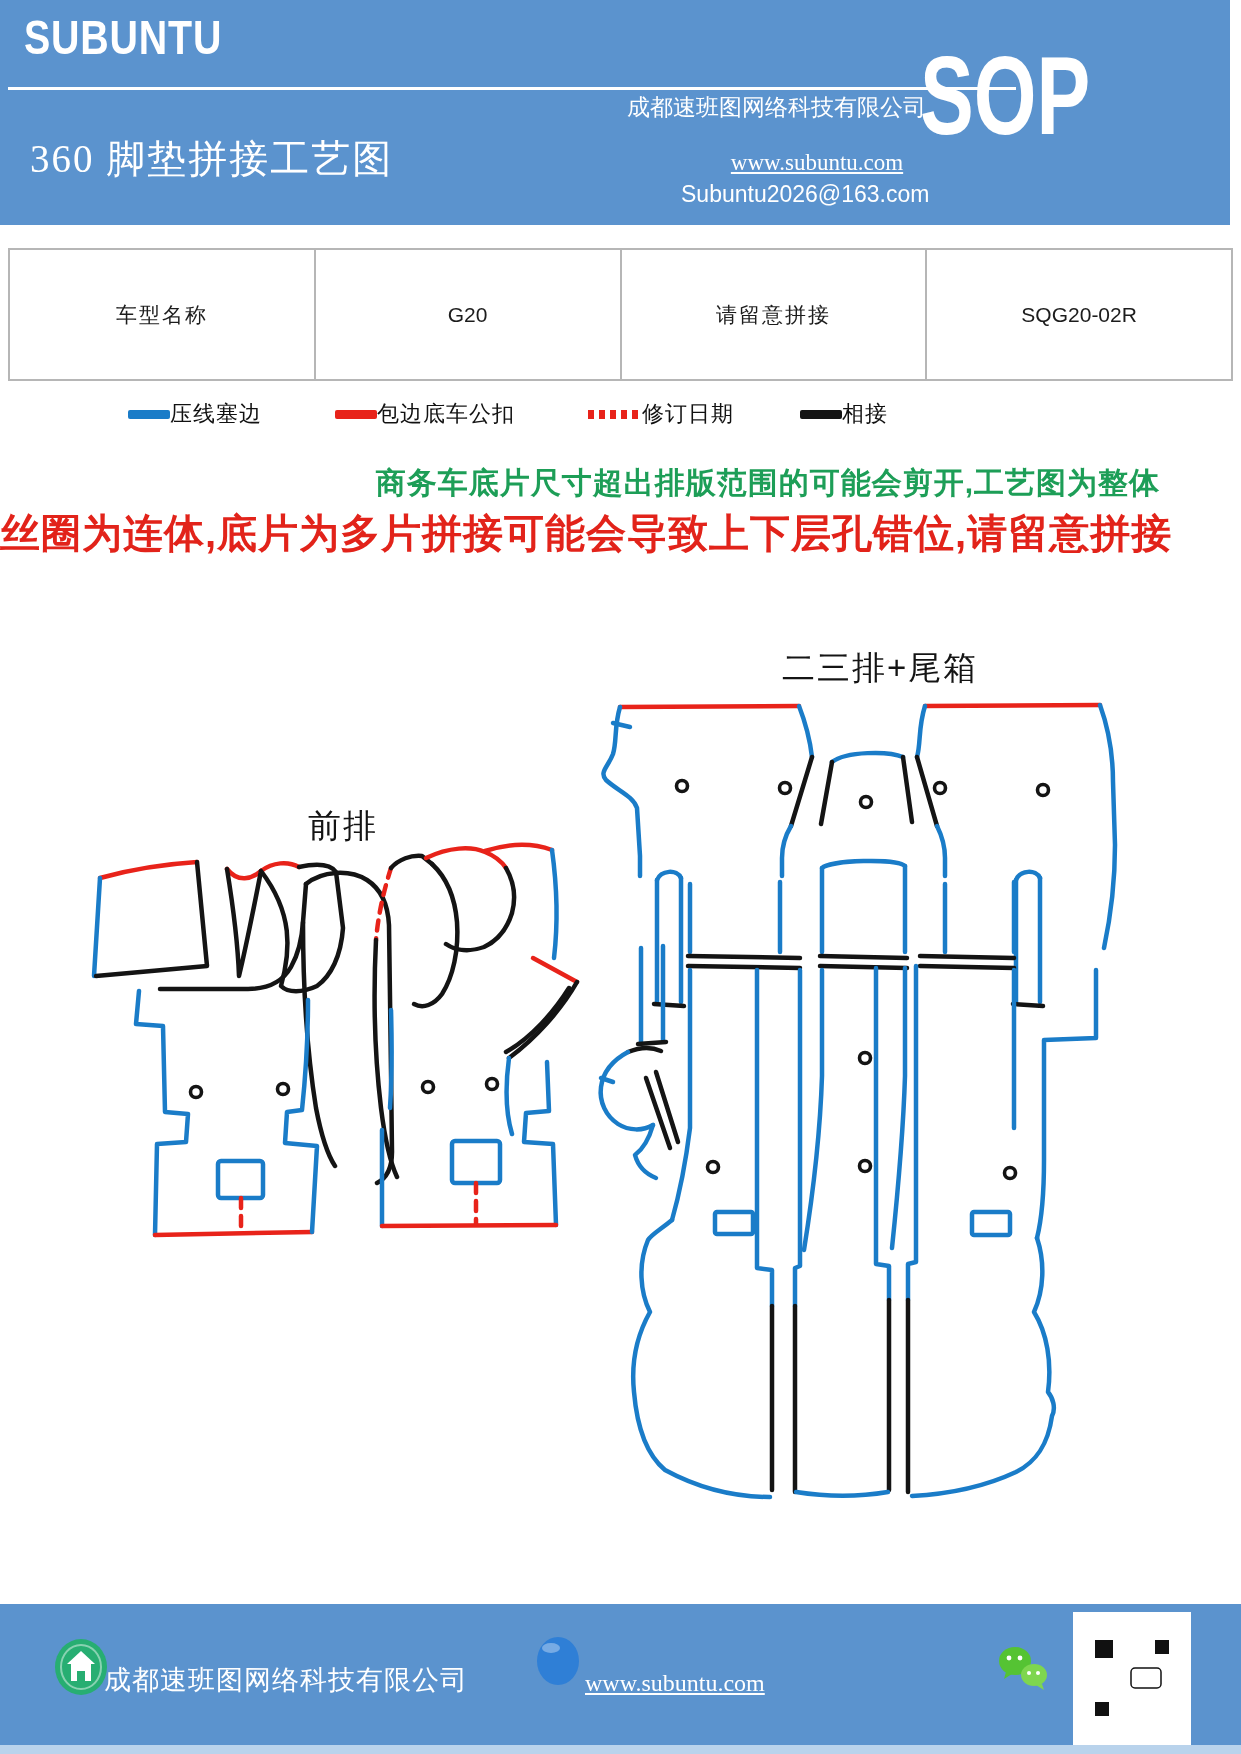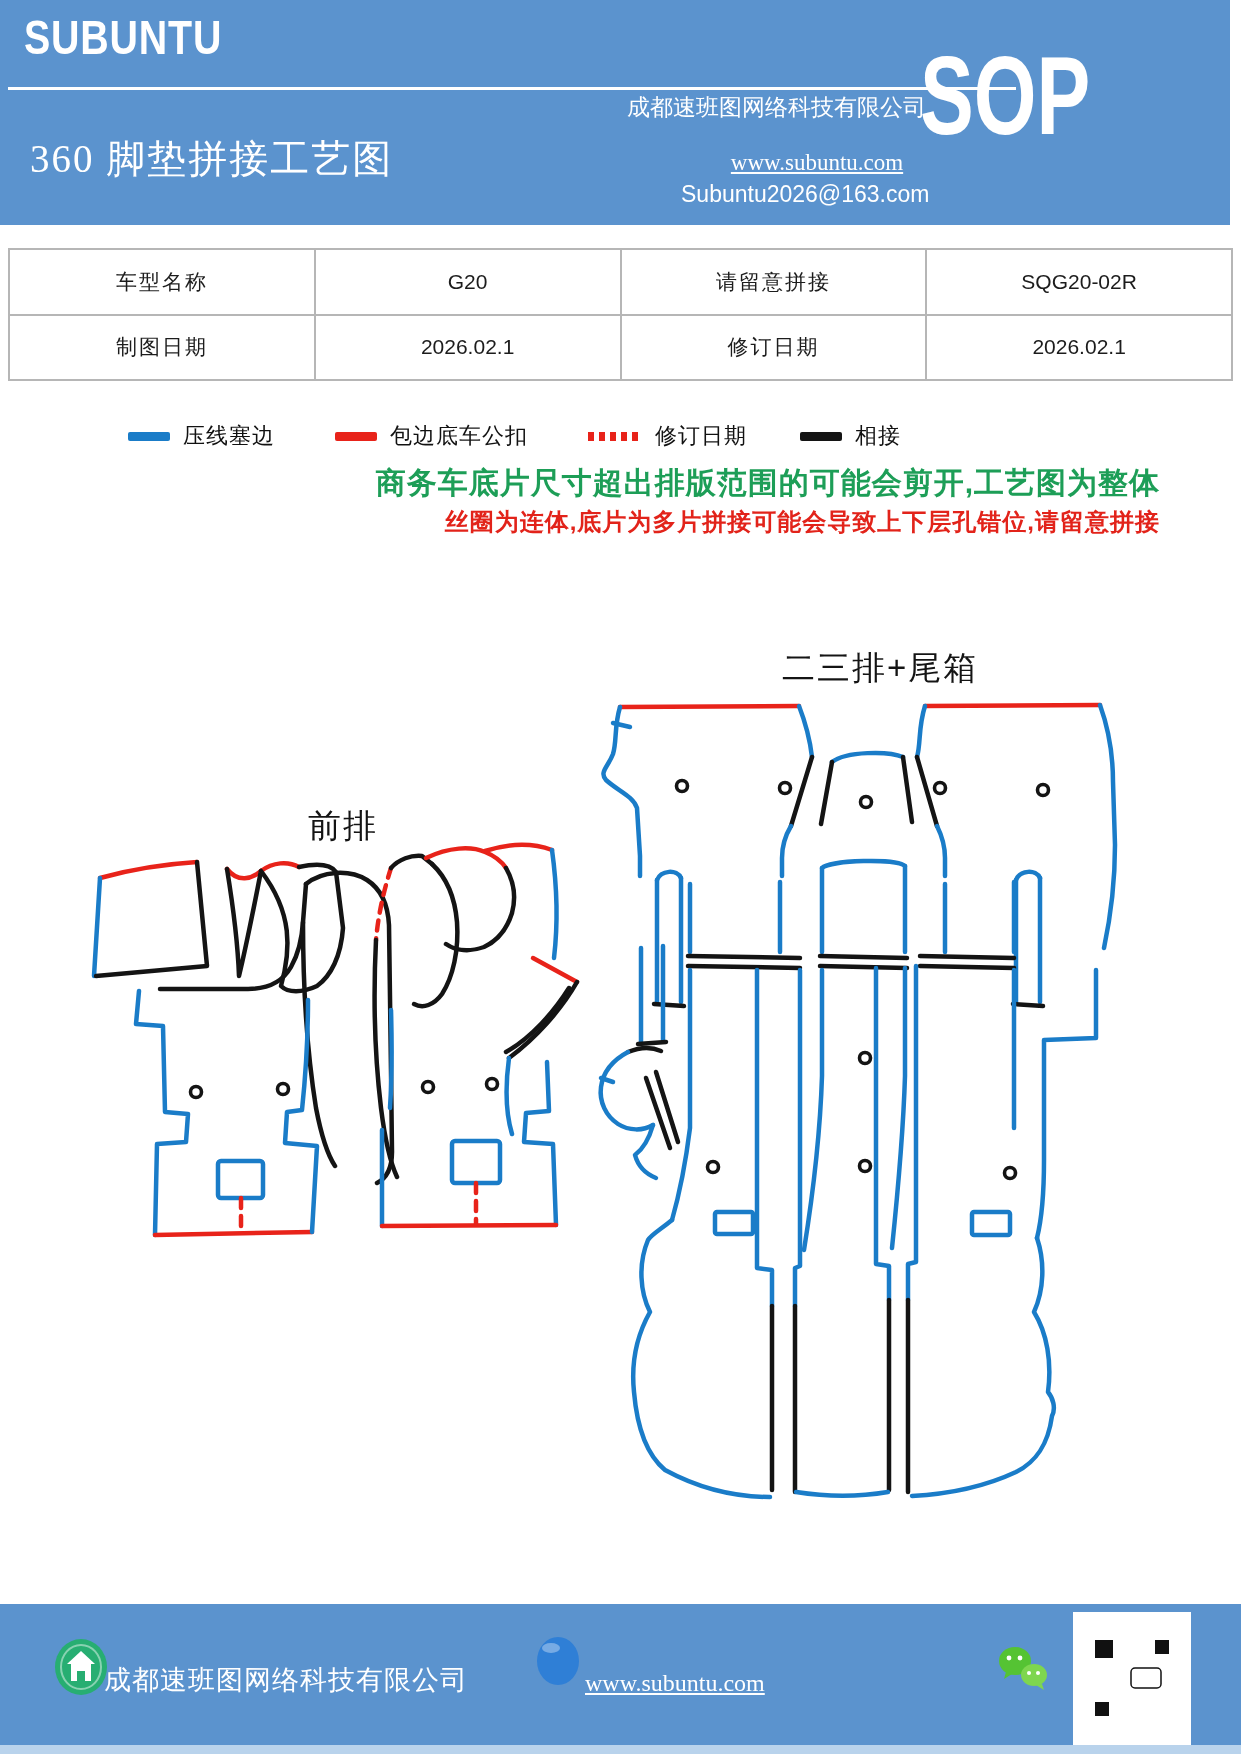--- a/index.html
+++ b/index.html
@@ -27,33 +27,33 @@
   .hdr-mail{position:absolute;left:681px;top:181px;width:270px;text-align:left;font-size:23px;
             font-family:Liberation Sans, sans-serif;white-space:nowrap}
 
   
   table.info{position:absolute;left:8px;top:248px;width:1225px;height:133px;border-collapse:collapse;table-layout:fixed}
   table.info td{border:2px solid var(--table-border);text-align:center;vertical-align:middle;
                 font-size:21px;color:#1c1c1c}
   td.zh{font-family:"Liberation Serif",serif;letter-spacing:2px}
 
   
-  .legend-item{position:absolute;top:420px;height:32px;display:flex;align-items:center;gap:13px;white-space:nowrap}
+  .legend-item{position:absolute;top:398px;height:32px;display:flex;align-items:center;gap:0;white-space:nowrap}
   .legend-label{font-size:22px;color:#111;font-family:"Liberation Serif",serif;letter-spacing:1px}
   .sw{width:42px;height:9px;border-radius:2px}
   .sw-blue{background:var(--line-blue)}
   .sw-red{background:var(--line-red)}
   .sw-black{background:var(--line-black)}
   .sw-dashed{width:54px;height:9px;border-radius:0;
      background:repeating-linear-gradient(90deg,var(--line-red) 0 6px,transparent 6px 11px)}
 
   
   .note{position:absolute;left:0;width:1160px;text-align:right;font-weight:bold;white-space:nowrap}
   .note1{top:463px;font-size:30px;color:var(--note-green);letter-spacing:1px}
-  .note2{top:506px;font-size:24px;color:var(--note-red);letter-spacing:1px}
+  .note2{top:506px;font-size:40px;color:var(--note-red);letter-spacing:1px}
 
   
   .diagram{position:absolute;left:0;top:560px;width:1241px;height:1044px}
   .diagram svg{position:absolute;left:0;top:0}
   .diag-label{position:absolute;font-size:33px;color:#141414;letter-spacing:2px;white-space:nowrap;font-weight:500}
   .front-label{left:308px;top:244px}
   .rear-label{left:782px;top:86px}
   path,rect.pc,circle.pc{fill:none;stroke-width:4.5;stroke-linecap:round;stroke-linejoin:round}
   .b{stroke:var(--line-blue)} .r{stroke:var(--line-red)} .k{stroke:var(--line-black)}
   .rd{stroke:var(--line-red);stroke-dasharray:10 8}
@@ -81,26 +81,20 @@
   <div class="hdr-mail">Subuntu2026@163.com</div>
 </div>
 
 <table class="info">
   <tbody>
       <tr>
     <td class="zh">车型名称</td>
     <td>G20</td>
     <td class="zh">请留意拼接</td>
     <td>SQG20-02R</td>
-  </tr>
-  <tr>
-    <td class="zh">制图日期</td>
-    <td>2026.02.1</td>
-    <td class="zh">修订日期</td>
-    <td>2026.02.1</td>
   </tr>
 </tbody>
   </table>
 
 <div class="legend-item" style="left:128px">
   <span class="sw sw-blue"></span>
   <span class="legend-label">压线塞边</span>
 </div>
 <div class="legend-item" style="left:335px">
   <span class="sw sw-red"></span>

